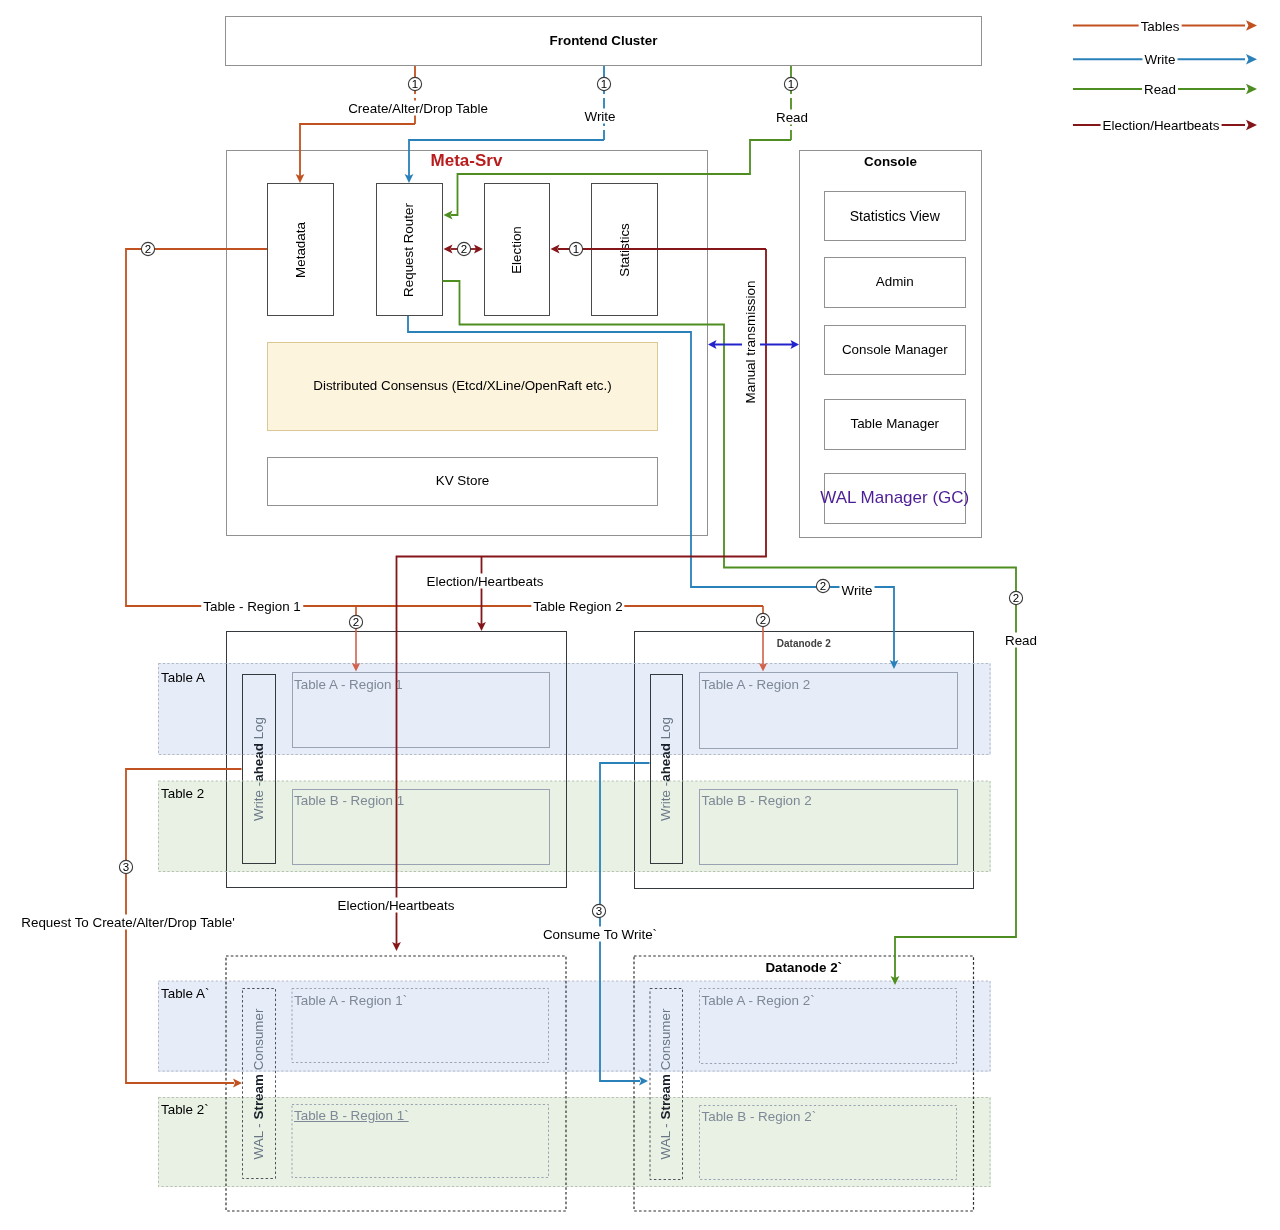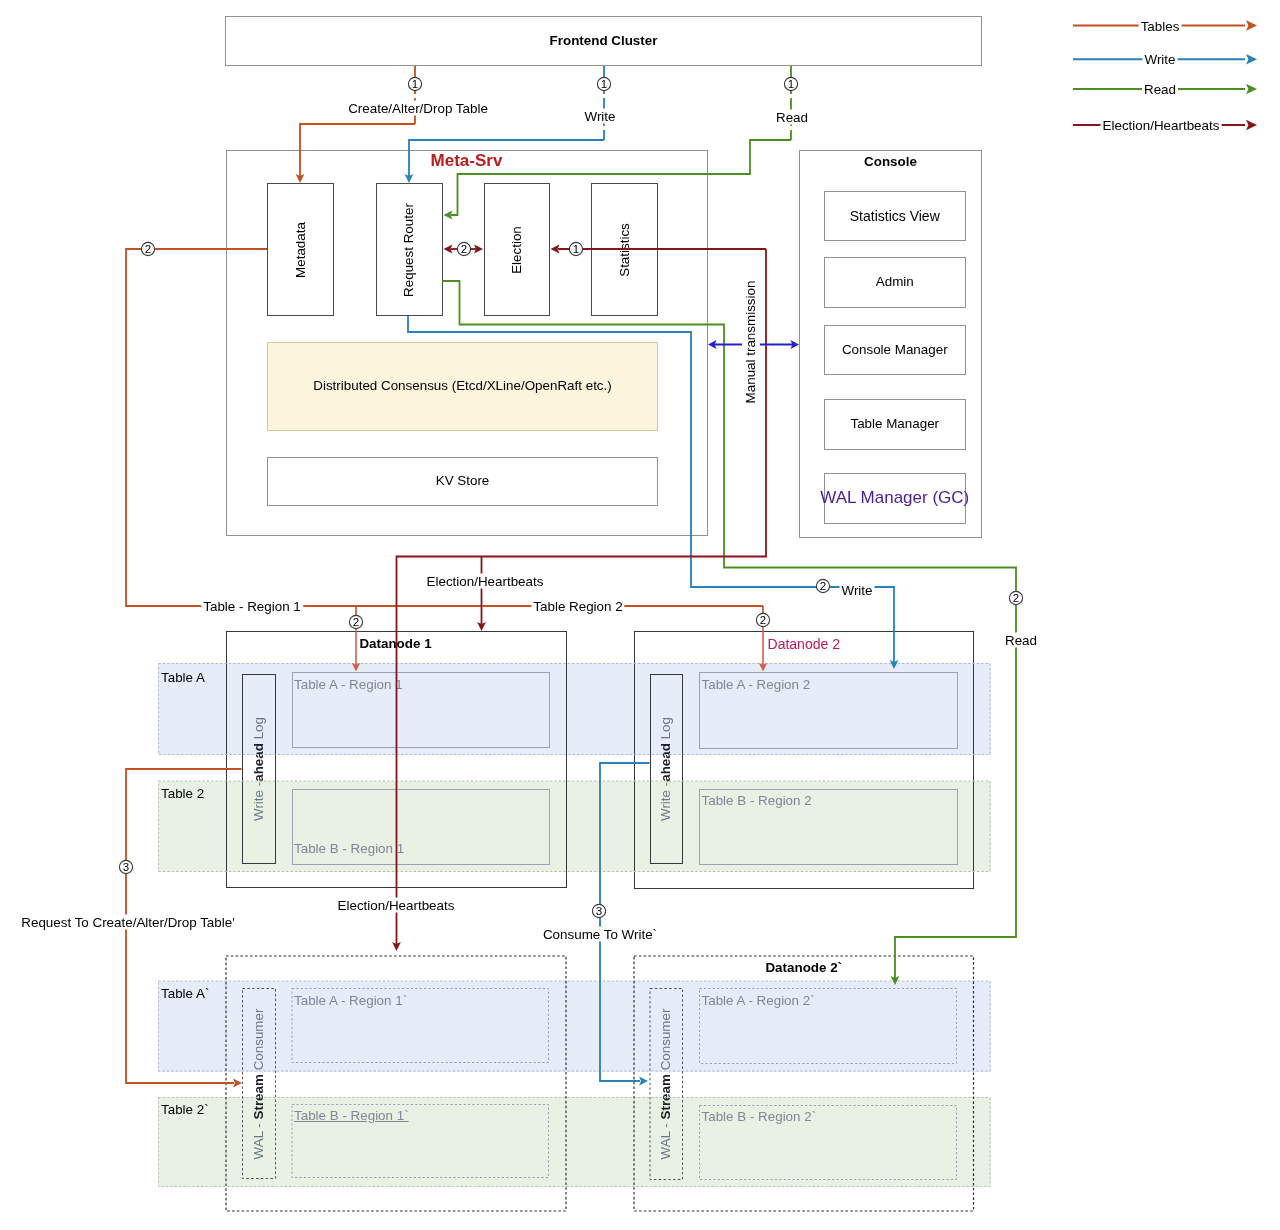--- a/index.html
+++ b/index.html
@@ -45,31 +45,30 @@
     <div class="tl" style="left:694.75px;top:206.5px;width:400px;font-size:14px;color:#000;">Statistics View</div>
     <div class="bx" style="left:823.5px;top:257px;width:142.5px;height:50.5px;border:1px solid #919191;background:#fff;"></div>
     <div class="tl" style="left:694.75px;top:273px;width:400px;font-size:13.4px;color:#000;">Admin</div>
     <div class="bx" style="left:823.5px;top:324.5px;width:142.5px;height:50.5px;border:1px solid #919191;background:#fff;"></div>
     <div class="tl" style="left:694.75px;top:340.5px;width:400px;font-size:13.4px;color:#000;">Console Manager</div>
     <div class="bx" style="left:823.5px;top:399px;width:142.5px;height:50.5px;border:1px solid #919191;background:#fff;"></div>
     <div class="tl" style="left:694.75px;top:415px;width:400px;font-size:13.4px;color:#000;">Table Manager</div>
     <div class="bx" style="left:823.5px;top:473px;width:142.5px;height:50.5px;border:1px solid #919191;background:#fff;"></div>
     <div class="tl" style="left:694.75px;top:489px;width:400px;font-size:17px;color:#4c1d95;">WAL Manager (GC)</div>
     <div class="bx" style="left:225.5px;top:631px;width:341px;height:257px;border:1.2px solid #35393E;"></div>
-    <div class="tl" style="left:195.5px;top:635px;width:400px;font-size:13.4px;font-weight:bold;color:#000;">Datanode 1</div>
     <div class="bx" style="left:633.5px;top:631px;width:340.5px;height:257.5px;border:1.2px solid #35393E;"></div>
-    <div class="tl" style="left:603.75px;top:635px;width:400px;font-size:14px;font-weight:normal;color:#be185d;">Datanode 2</div>
+    <div class="tl" style="left:603.75px;top:635px;width:400px;font-size:10px;font-weight:bold;color:#404040;">Datanode 2</div>
     <div class="bx" style="left:241.5px;top:673.5px;width:34px;height:190.5px;border:1px solid #35393E;"></div>
     <div class="vt" style="left:128.5px;top:759.75px;width:260px;font-size:13.4px;color:#000;"><span style="color:#697686">Write -</span><b style="color:#1A212B">ahead</b><span style="color:#697686"> Log</span></div>
     <div class="bx" style="left:649.5px;top:673.5px;width:33.5px;height:190.5px;border:1px solid #35393E;"></div>
     <div class="vt" style="left:536.25px;top:759.75px;width:260px;font-size:13.4px;color:#000;"><span style="color:#697686">Write -</span><b style="color:#1A212B">ahead</b><span style="color:#697686"> Log</span></div>
     <div class="bx" style="left:291.5px;top:672px;width:258.5px;height:75.5px;border:1px solid #99A3B3;"></div>
     <div class="gl" style="left:294px;top:676.5px;">Table A - Region 1</div>
     <div class="bx" style="left:291.5px;top:788.5px;width:258.5px;height:76px;border:1px solid #99A3B3;"></div>
-    <div class="gl" style="left:294px;top:792.5px;margin-top:48px;">Table B - Region 1</div>
+    <div class="gl" style="left:294px;top:792.5px;">Table B - Region 1</div>
     <div class="bx" style="left:699px;top:671.5px;width:258.5px;height:77.5px;border:1px solid #99A3B3;"></div>
     <div class="gl" style="left:701.5px;top:676.5px;">Table A - Region 2</div>
     <div class="bx" style="left:699px;top:789px;width:258.5px;height:75.5px;border:1px solid #99A3B3;"></div>
     <div class="gl" style="left:701.5px;top:793px;">Table B - Region 2</div>
     <div class="bx" style="left:225.5px;top:955.5px;width:341px;height:256px;"></div>
     <div class="bx" style="left:633.5px;top:955.5px;width:340.5px;height:256px;"></div>
     <div class="tl" style="left:603.75px;top:959px;width:400px;font-size:13.4px;font-weight:bold;color:#000;">Datanode 2`</div>
     <div class="bx" style="left:242px;top:988px;width:34px;height:191px;"></div>
     <div class="vt" style="left:129.0px;top:1074.5px;width:260px;font-size:13.4px;color:#000;"><span style="color:#697686">WAL - </span><b style="color:#1A212B">Stream</b><span style="color:#697686"> Consumer</span></div>
     <div class="bx" style="left:649.5px;top:988px;width:33.5px;height:192px;"></div>

